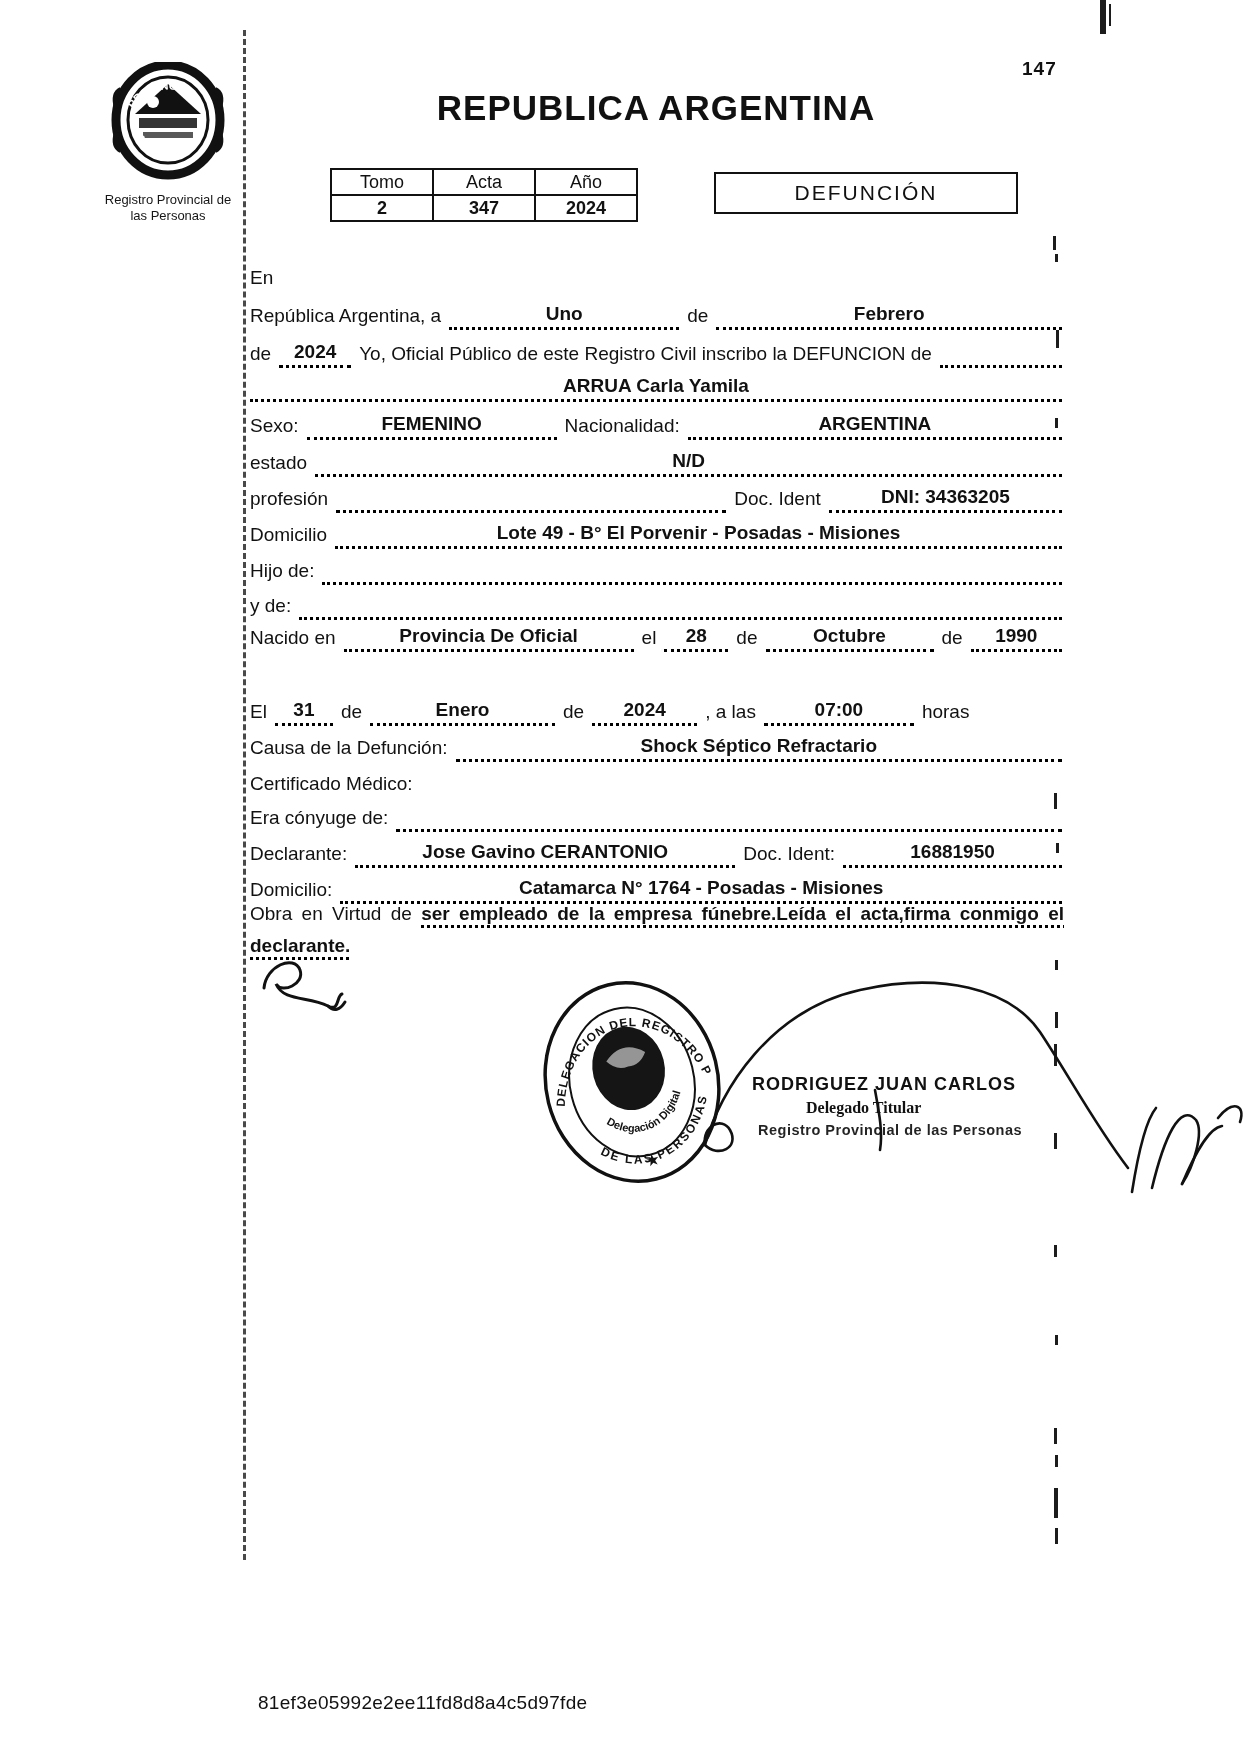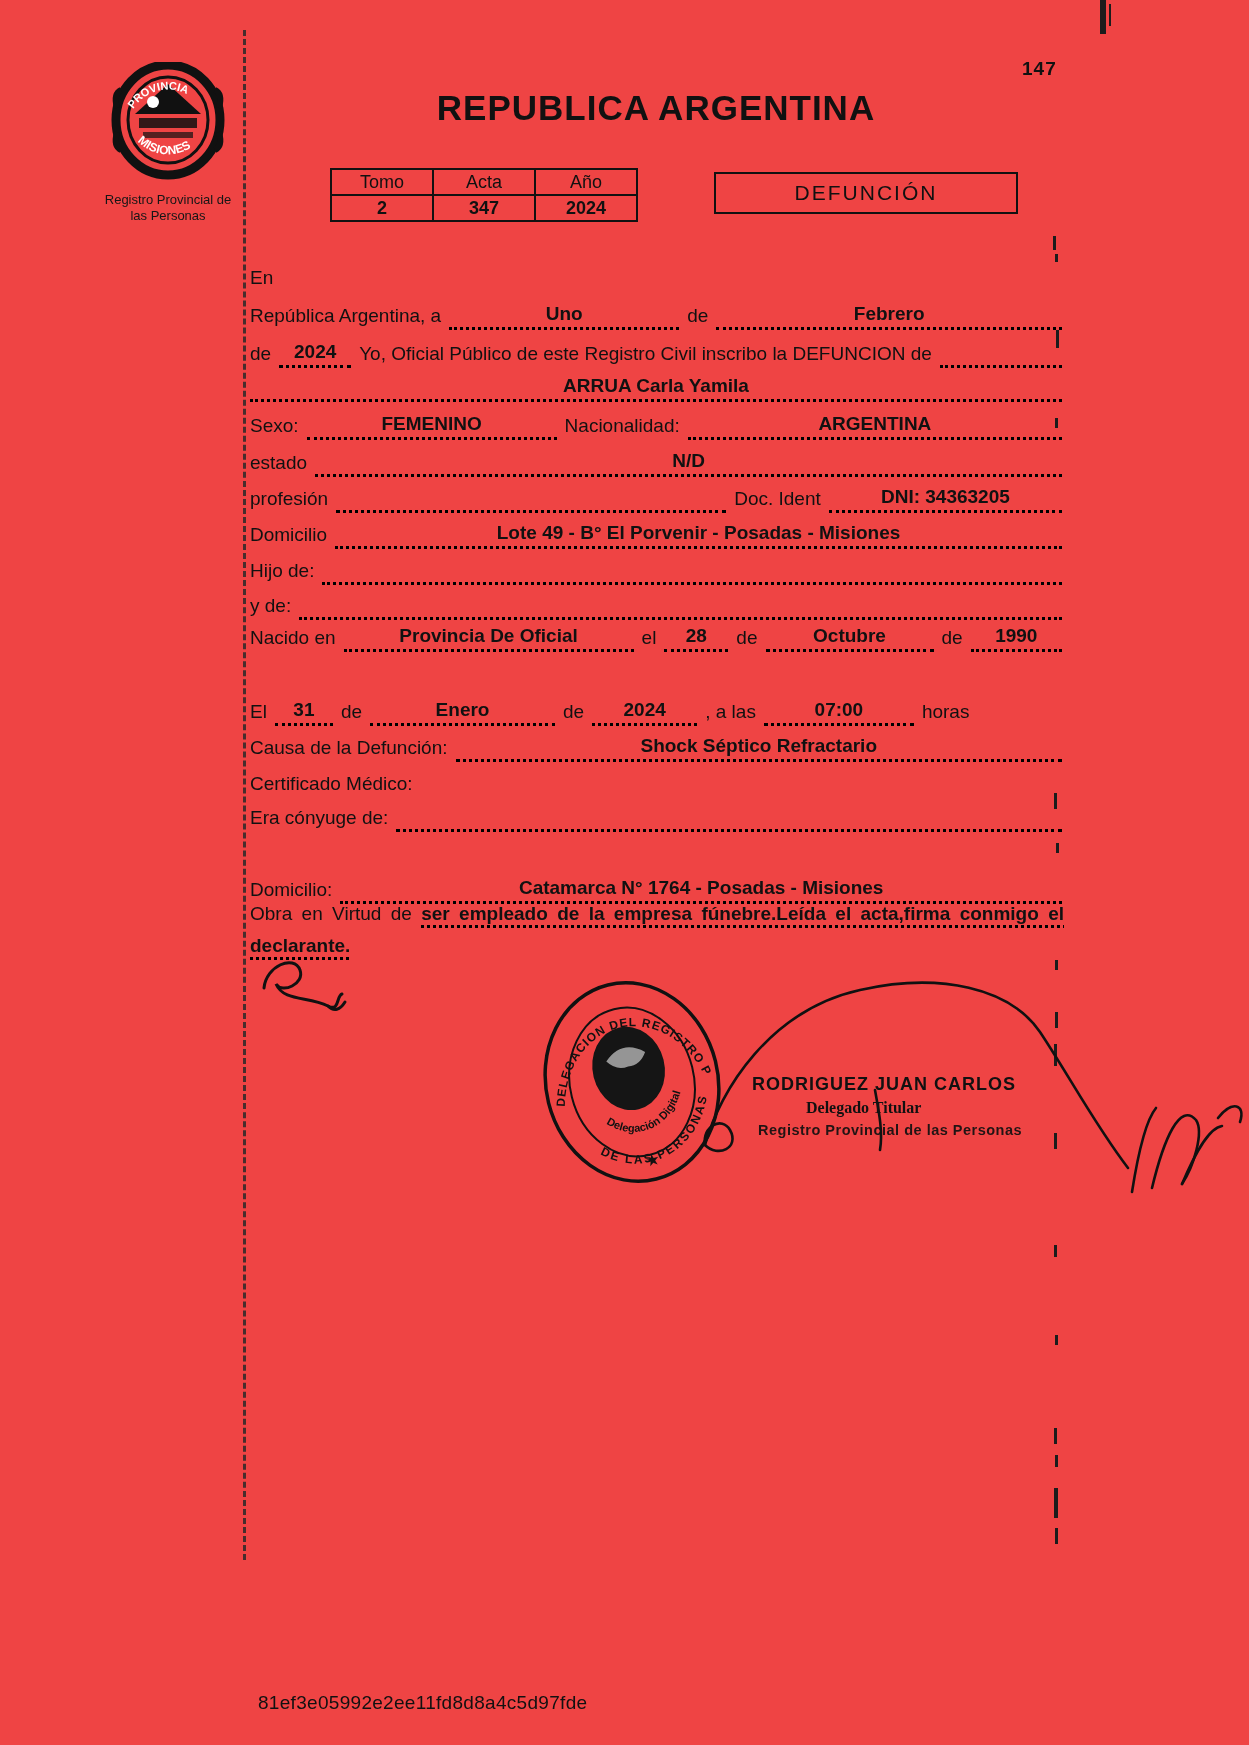--- a/index.html
+++ b/index.html
@@ -1,19 +1,19 @@
 <!DOCTYPE html>
 <html><head>
 <meta charset="utf-8">
 <style>
   html,body{margin:0;padding:0;background:#e8e8e8;}
   .page{
     position:relative;
     width:1249px;height:1745px;
-    background:#ef4444;
+    background:#ffffff;
     font-family:"Liberation Sans",sans-serif;
     color:#111;
     overflow:hidden;
   }
   
   .margin-line{
     position:absolute;left:243px;top:30px;height:1530px;width:0;
     border-left:3px dashed #2a2a2a;opacity:.85;
   }
   .art{position:absolute;background:#1c1c1c;}
@@ -221,20 +221,26 @@
 
   <div class="row" style="top:768px;">
     <span class="lbl">Certificado Médico:</span>
   </div>
 
   <div class="row" style="top:802px;">
     <span class="lbl">Era cónyuge de:</span>
     <span class="fld"></span>
   </div>
 
+  <div class="row" style="top:838px;">
+    <span class="lbl">Declarante:</span>
+    <span class="fld" style="flex:0 0 380px;">Jose Gavino CERANTONIO</span>
+    <span class="lbl">Doc. Ident:</span>
+    <span class="fld">16881950</span>
+  </div>
 
   <div class="row" style="top:874px;">
     <span class="lbl">Domicilio:</span>
     <span class="fld">Catamarca N° 1764 - Posadas - Misiones</span>
   </div>
 
   <div class="obra">
     <span class="lbl">Obra en Virtud de</span>
     <span class="val">ser empleado de la empresa fúnebre.Leída el acta,firma conmigo el declarante.</span>
   </div>

